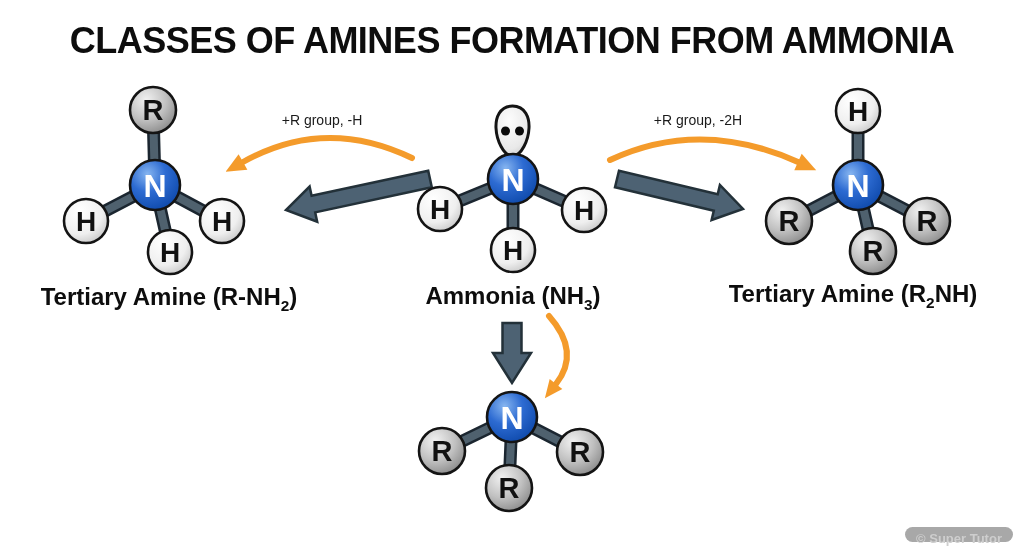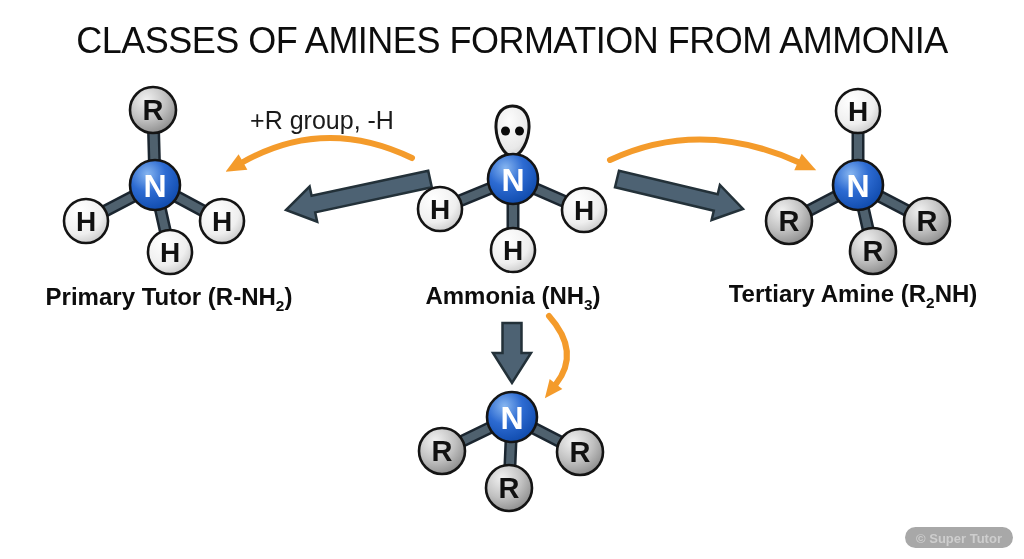--- a/index.html
+++ b/index.html
@@ -3,33 +3,33 @@
 <meta charset="utf-8">
 <style>
   html,body{margin:0;padding:0;background:#ffffff;}
   .stage{
     position:relative;width:1024px;height:559px;background:#ffffff;overflow:hidden;
     font-family:"Liberation Sans","DejaVu Sans",sans-serif;color:#111;
   }
   .stage svg{position:absolute;left:0;top:0;}
   .title{
     position:absolute;left:0;right:0;top:20px;text-align:center;
-    font-size:36px;font-weight:normal;letter-spacing:-0.5px;color:#0d0d0d;white-space:nowrap;
+    font-size:36px;font-weight:bold;letter-spacing:-0.5px;color:#0d0d0d;white-space:nowrap;
   }
   .caption{
     position:absolute;transform:translate(-50%,-50%);white-space:nowrap;
     font-size:24px;font-weight:bold;color:#0d0d0d;
   }
   .caption sub{font-size:64%;}
   .rx-label{
     position:absolute;transform:translate(-50%,-50%);white-space:nowrap;
-    font-size:25px;font-weight:400;color:#1a1a1a;
+    font-size:14px;font-weight:400;color:#1a1a1a;
   }
   .watermark{
-    position:absolute;left:905px;top:527px;width:108px;height:21px;
+    position:absolute;left:905px;top:527px;width:108px;height:15px;
     background:#9f9f9f;opacity:0.9;border-radius:12px;
     color:#c9c9c9;font-size:13px;font-weight:bold;line-height:23px;text-align:center;white-space:nowrap;
   }
 </style>
 </head>
 <body>
 
 <div class="stage">
 
   <svg id="diagram-svg" width="1024" height="559" viewBox="0 0 1024 559">
@@ -145,22 +145,23 @@
           <text x="580" y="452" dy="0.36em" text-anchor="middle" fill="#111111" font-family="&quot;Liberation Sans&quot;,&quot;DejaVu Sans&quot;,sans-serif" font-size="29" font-weight="700">R</text>
           <circle cx="509" cy="488" r="23" fill="url(#gradR)" stroke="#141414" stroke-width="2.6"></circle>
           <text x="509" y="488" dy="0.36em" text-anchor="middle" fill="#111111" font-family="&quot;Liberation Sans&quot;,&quot;DejaVu Sans&quot;,sans-serif" font-size="29" font-weight="700">R</text>
         </g>
       </g>
   </svg>
 
   <div class="title">CLASSES OF AMINES FORMATION FROM AMMONIA</div>
 
   <div class="rx-label" style="left:322px;top:120px">+R group, -H</div>
+  <div class="rx-label" style="left:698px;top:120px">+R group, -2H</div>
 
-  <div class="caption" style="left:169px;top:299px"><span>Primary Tutor (R-NH</span><sub>2</sub><span>)</span></div>
+  <div class="caption" style="left:169px;top:299px"><span>Tertiary Amine (R-NH</span><sub>2</sub><span>)</span></div>
 
   <div class="caption" style="left:513px;top:298px"><span>Ammonia (NH</span><sub>3</sub><span>)</span></div>
 
   <div class="caption" style="left:853px;top:296px"><span>Tertiary Amine (R</span><sub>2</sub><span>NH)</span></div>
 
 
   <div class="watermark">© Super Tutor</div>
 
 </div>
 

